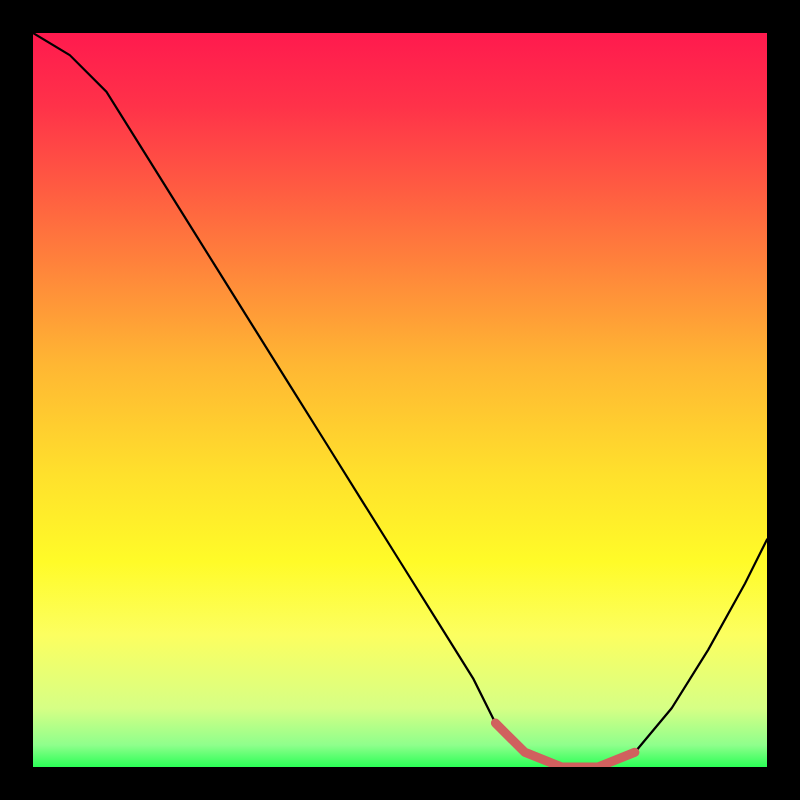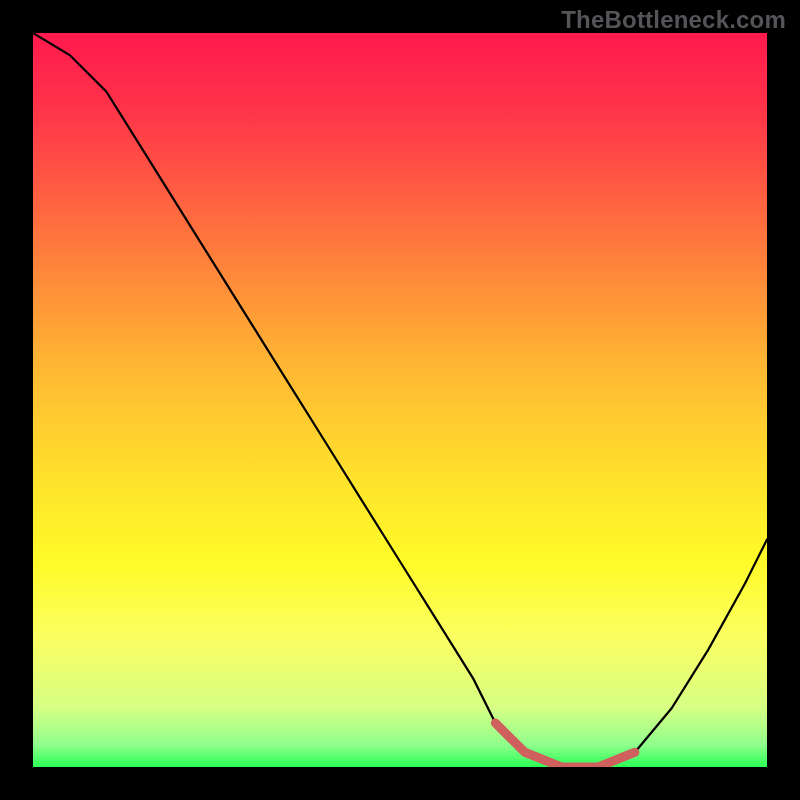--- a/index.html
+++ b/index.html
@@ -34,21 +34,20 @@
     width: 734px;
     height: 734px;
   }
   .curve { fill: none; stroke: #000; stroke-width: 2.2; stroke-linecap: round; }
   .marker { fill: none; stroke: #d0605e; stroke-width: 9; stroke-linecap: round; stroke-linejoin: round; }
 </style>
 </head>
 <body>
 
 <div class="frame">
-  <div class="watermark">TheBottleneck.com</div>
   <div class="plot">
     <svg viewBox="0 0 734 734">
       <defs>
         <linearGradient id="bg-grad" x1="0" y1="0" x2="0" y2="1">
             <stop offset="0%" stop-color="#ff1a4e"></stop>
             <stop offset="10%" stop-color="#ff3249"></stop>
             <stop offset="25%" stop-color="#ff6a3f"></stop>
             <stop offset="45%" stop-color="#ffb633"></stop>
             <stop offset="60%" stop-color="#ffe02c"></stop>
             <stop offset="72%" stop-color="#fffb28"></stop>

